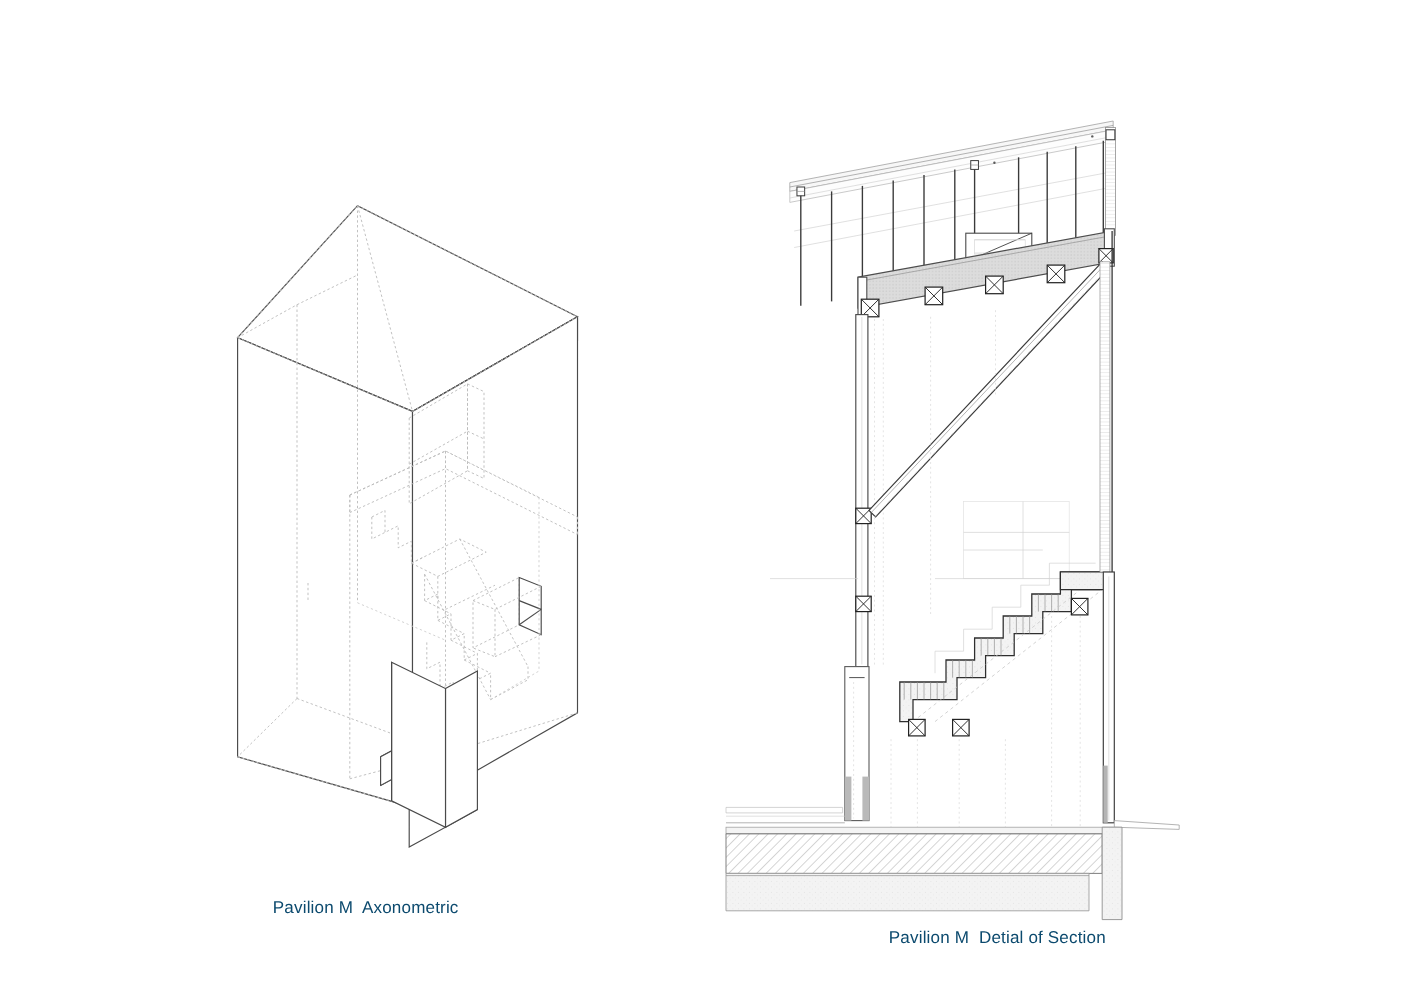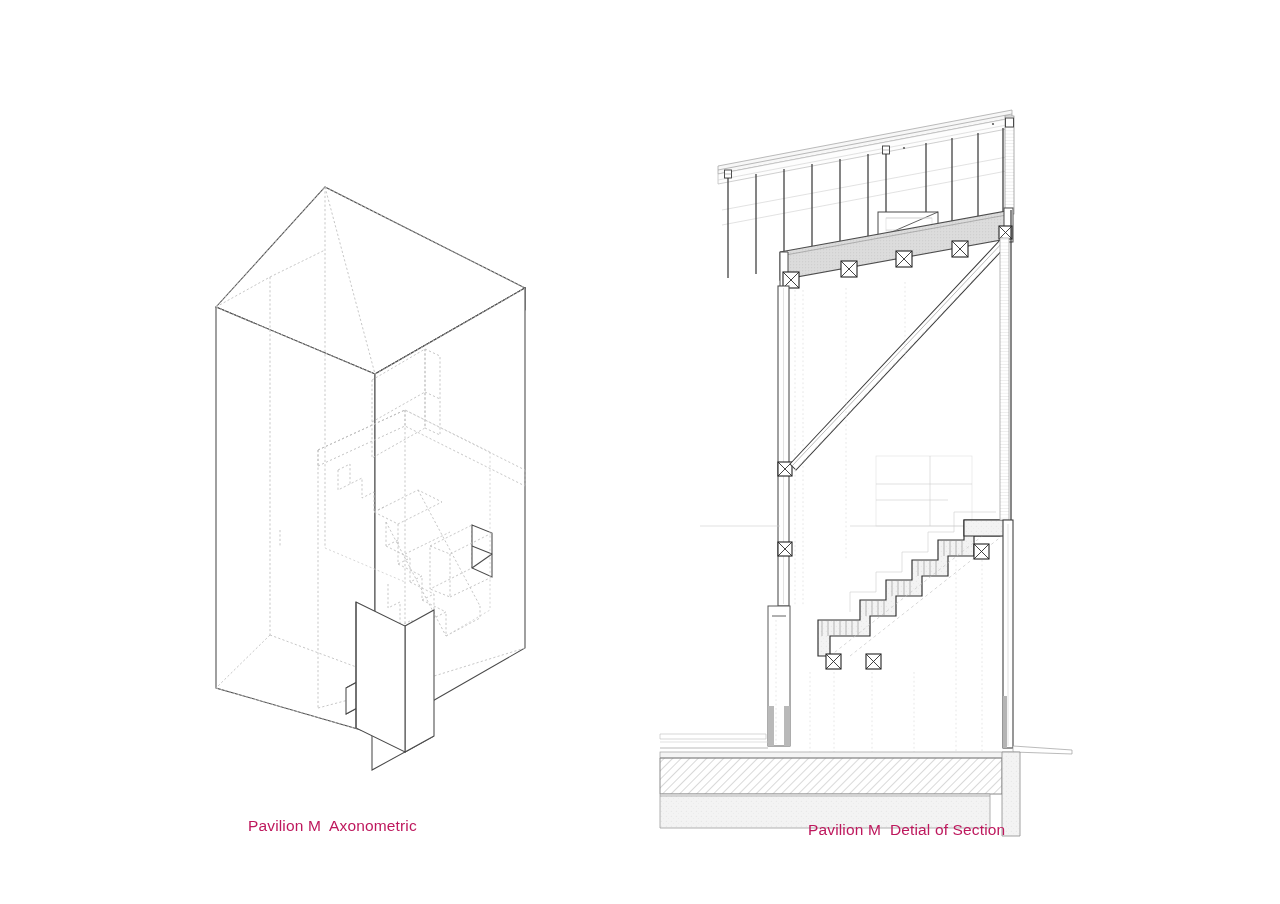--- a/index.html
+++ b/index.html
@@ -22,26 +22,26 @@
   }
   .drawing-panel {
     position: absolute;
   }
   #axo-panel  { left: 150px; top: 140px; width: 460px; height: 700px; }
   #sect-panel { left: 700px; top: 60px;  width: 420px; height: 780px; }
 
   .caption {
     position: absolute;
     font-size: 15.5px;
-    color: #be185d;
+    color: #0c4a6e;
     letter-spacing: 0.15px;
     white-space: pre;
   }
   #caption-axo  { left: 248px; top: 817px; }
-  #caption-sect { left: 808px; top: 821px; }
+  #caption-sect { left: 808px; top: 844px; }
 
   svg { display: block; overflow: visible; }
 </style>
 </head>
 <body>
 
 <div id="sheet">
 
   <div class="drawing-panel" id="axo-panel">
     <svg width="460" height="700" viewBox="0 0 460 700">

